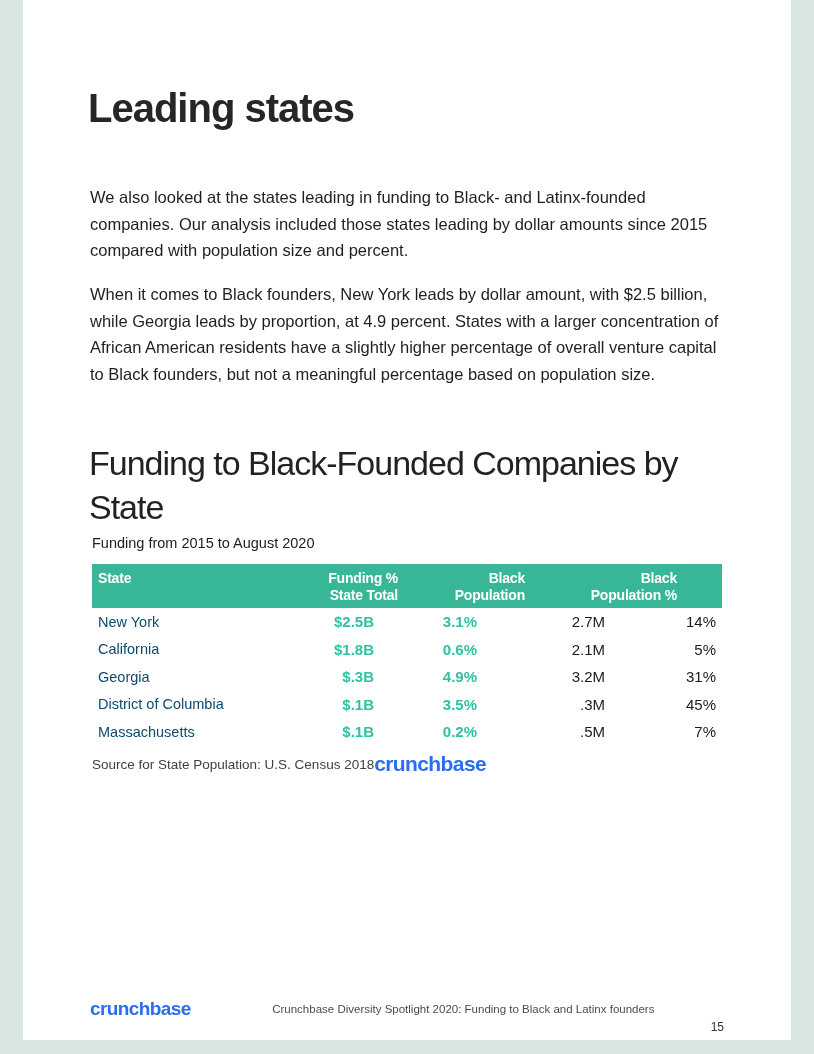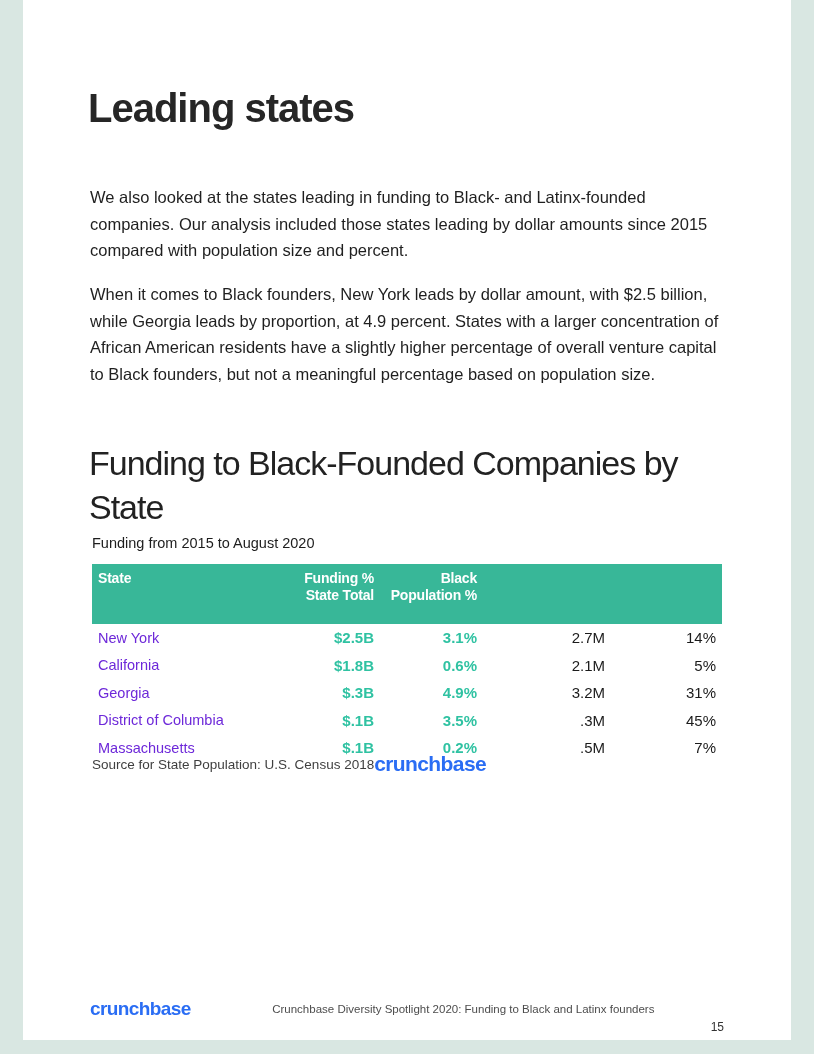--- a/index.html
+++ b/index.html
@@ -36,32 +36,32 @@
   .section-subtitle {
     position: absolute; left: 92px; top: 535px;
     font-size: 14.5px; color: #1d1d1d;
   }
 
   .ftable { position: absolute; left: 92px; top: 564px; width: 630px; }
   .tgrid {
     display: grid;
     grid-template-columns: 150px 138px 103px 128px 111px;
   }
-  .thead { background: #38b798; height: 60px; }
+  .thead { background: #38b798; height: 44px; gap: 24px; }
   .th {
     color: #ffffff; font-weight: bold; font-size: 14px; line-height: 17px;
     letter-spacing: -0.2px; white-space: pre-line; padding-top: 6px;
   }
   .trow { height: 27.5px; align-items: center; }
   .cell { display: flex; align-items: center; }
   .al { justify-content: flex-start; text-align: left; padding-left: 6px; }
   .ar { justify-content: flex-end; text-align: right; padding-right: 6px; }
   .th.al { display: block; text-align: left; }
   .th.ar { display: block; text-align: right; }
-  .state-cell { font-size: 14.5px; color: #6d28d9; }
+  .state-cell { font-size: 14.5px; color: #0c4a6e; }
   .teal-val { font-size: 15px; font-weight: bold; color: #2fc2a2; }
   .pop-val { font-size: 15px; color: #1b1b1b; }
 
   .credit-row {
     position: absolute; left: 92px; top: 752px; width: 630px;
     display: flex; justify-content: flex-start; align-items: center;
   }
   .source-note { font-size: 13.5px; color: #3f3f3f; }
   .cb-logo {
     font-weight: bold; color: #2a6df4; letter-spacing: -0.6px;
@@ -89,20 +89,21 @@
 <p class="para para-2">When it comes to Black founders, New York leads by dollar amount, with $2.5 billion, while Georgia leads by proportion, at 4.9 percent. States with a larger concentration of African American residents have a slightly higher percentage of overall venture capital to Black founders, but not a meaningful percentage based on population size.</p>
 
 <h2 class="section-heading">Funding to Black-Founded Companies by State</h2>
 <div class="section-subtitle">Funding from 2015 to August 2020</div>
 
 <div class="ftable">
   <div class="tgrid thead">
     <div class="th al">State</div>
     <div class="th ar">Funding %
 State Total</div>
+    <div class="th ar">Black Population</div>
     <div class="th ar">Black
 Population %</div>
   </div>
 
   <div class="tgrid trow">
     <div class="cell al state-cell">New York</div>
     <div class="cell ar teal-val">$2.5B</div>
     <div class="cell ar teal-val">3.1%</div>
     <div class="cell ar pop-val">2.7M</div>
     <div class="cell ar pop-val">14%</div>

